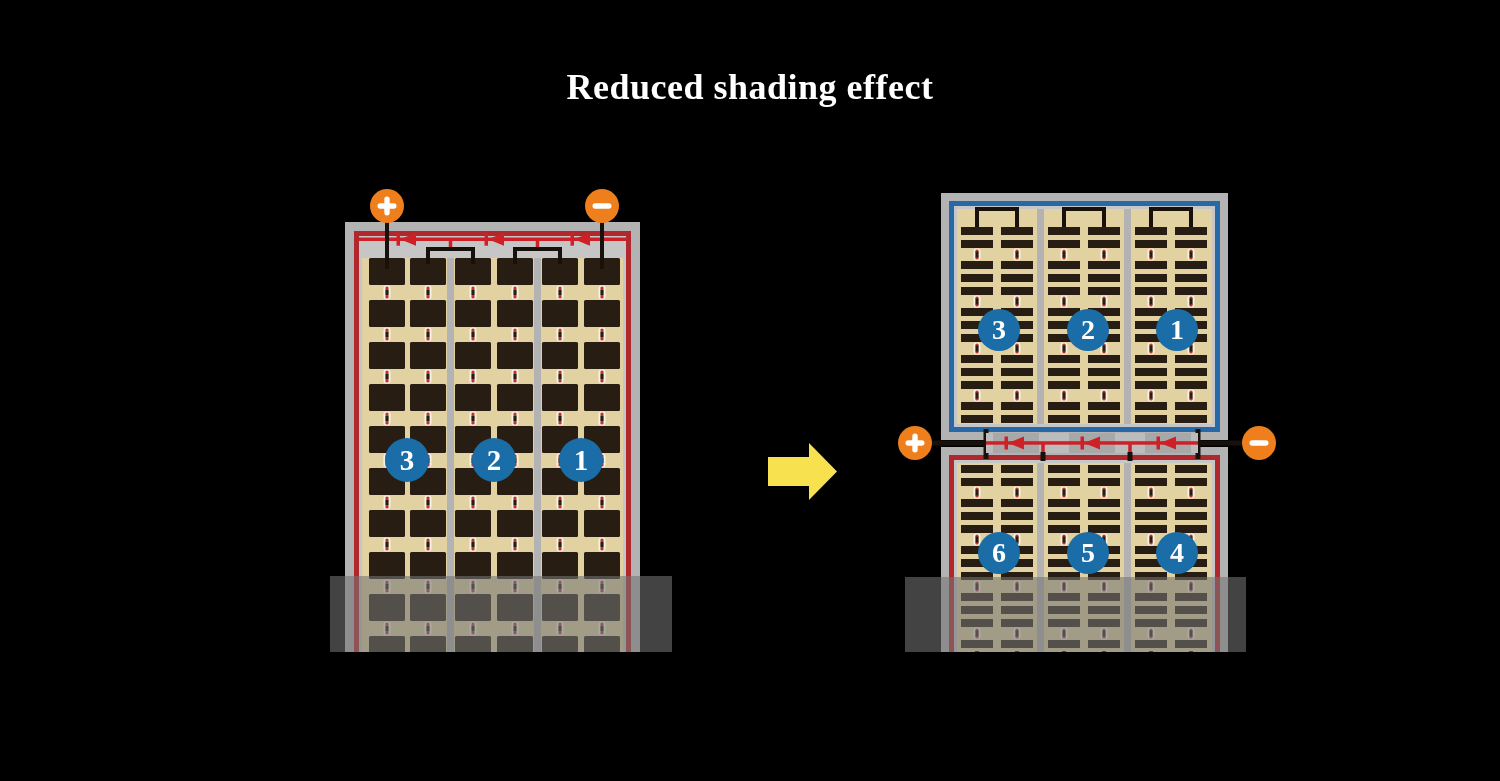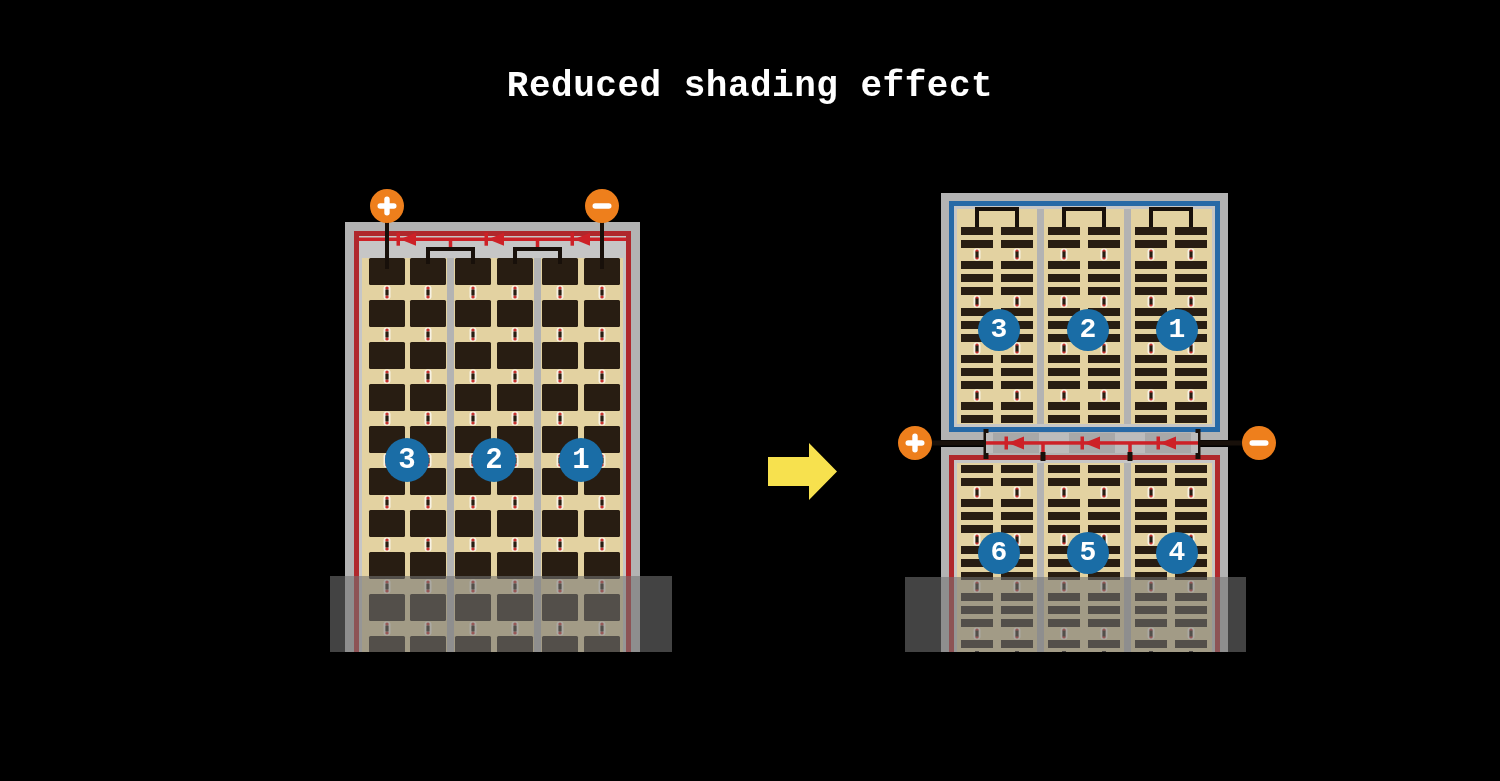--- a/index.html
+++ b/index.html
@@ -1,17 +1,17 @@
 <!DOCTYPE html>
 <html><head>
 <meta charset="utf-8">
 <style>
   html,body{margin:0;padding:0;background:#000;}
   .stage{position:relative;width:1500px;height:652px;background:#000;overflow:hidden;
-         font-family:Liberation Mono, monospace;}
+         font-family:Liberation Serif, serif;}
   .title{position:absolute;top:66px;left:0;width:100%;text-align:center;color:#fff;
          font-size:36px;font-weight:700;letter-spacing:.5px;}
   .panel{position:absolute;display:block;}
   .terminal{position:absolute;width:34px;height:34px;border-radius:50%;z-index:6;
             display:flex;align-items:center;justify-content:center;}
   .terminal svg{display:block;}
   .badge{position:absolute;border-radius:50%;display:flex;align-items:center;justify-content:center;
          color:#fff;font-weight:700;z-index:5;line-height:1;}
   .shade{position:absolute;z-index:8;}
 </style>

